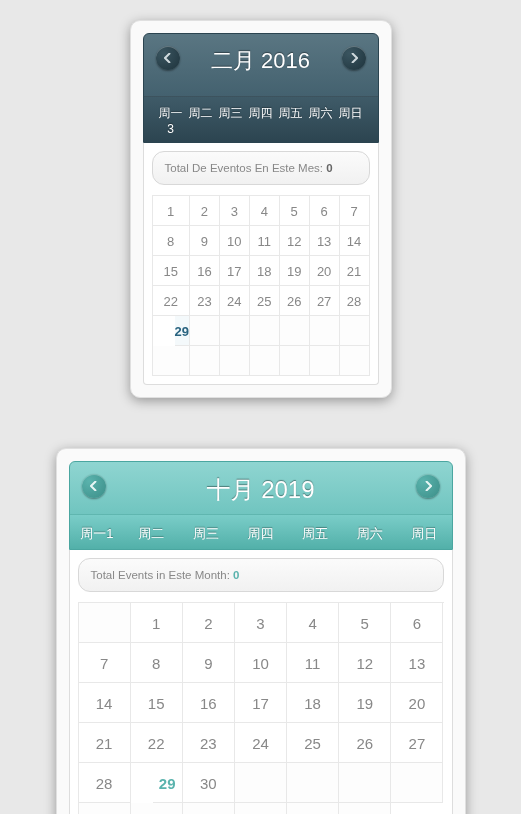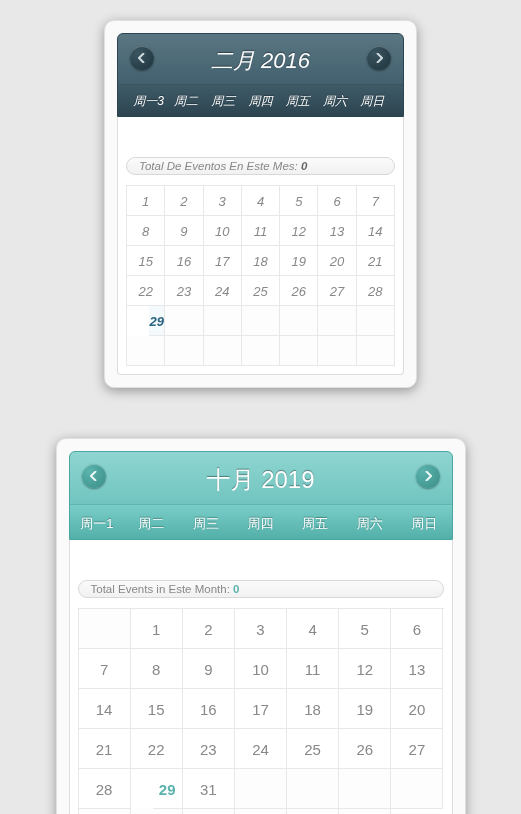--- a/index.html
+++ b/index.html
@@ -15,22 +15,21 @@
     }
     .calendar-widget {
       background: #fafafa;
       border-radius: 10px;
       box-shadow: 0 3px 12px rgba(0,0,0,0.35);
       margin: 0 auto 50px;
       padding: 12px;
       border: 1px solid #e0e0e0;
     }
     .cal1 {
-      width: 313px;
-      font-style: italic;
+      width: 262px;
     }
     .cal2 {
       width: 410px;
     }
     .cal-header {
       border-radius: 6px 6px 0 0;
       padding: 12px;
       position: relative;
       text-align: center;
     }
@@ -76,21 +75,21 @@
       text-align: center;
     }
     .days-row {
       display: flex;
       padding: 8px 2px 6px;
       border-top: 1px solid rgba(255,255,255,0.08);
       margin-top: 8px;
     }
     .cal1 .days-row {
       background: linear-gradient(#3f5b68, #2c4450);
-      margin: 8px -12px -12px;
+      margin: 20px -12px -12px;
       padding: 8px 12px 6px;
     }
     .cal2 .days-row {
       background: linear-gradient(#7acdc8, #52b0a9);
       margin: 8px -12px -12px;
       padding: 10px 0 6px;
     }
     .day-name {
       flex: 1;
       text-align: center;
@@ -104,26 +103,25 @@
     .cal-body {
       background: #fff;
       border: 1px solid #ddd;
       border-top: none;
       padding: 8px;
       border-radius: 0 0 4px 4px;
     }
     .event-summary {
       border: 1px solid #d8d8d8;
       border-radius: 12px;
-      padding: 2px 12px;
+      padding: 10px 12px;
       font-size: 11.5px;
       color: #888;
       margin-bottom: 10px;
       background: linear-gradient(#fbfbfb, #f1f1f1);
-      margin-top: 32px;
     }
     .event-summary .count {
       color: #666;
       font-weight: bold;
     }
     .cal2 .event-summary .count {
       color: #5ab3ad;
     }
     .grid {
       display: grid;
@@ -287,21 +285,21 @@
         <div class="cell">20</div>
         <div class="cell">21</div>
         <div class="cell">22</div>
         <div class="cell">23</div>
         <div class="cell">24</div>
         <div class="cell">25</div>
         <div class="cell">26</div>
         <div class="cell">27</div>
         <div class="cell">28</div>
         <div class="cell today">29</div>
-        <div class="cell">31</div>
+        <div class="cell">30</div>
         <div class="cell empty"></div>
         <div class="cell empty"></div>
         <div class="cell empty"></div>
         <div class="cell empty"></div>
         <div class="cell empty"></div>
         <div class="cell empty"></div>
         <div class="cell empty"></div>
         <div class="cell empty"></div>
         <div class="cell empty"></div>
         <div class="cell empty"></div>

